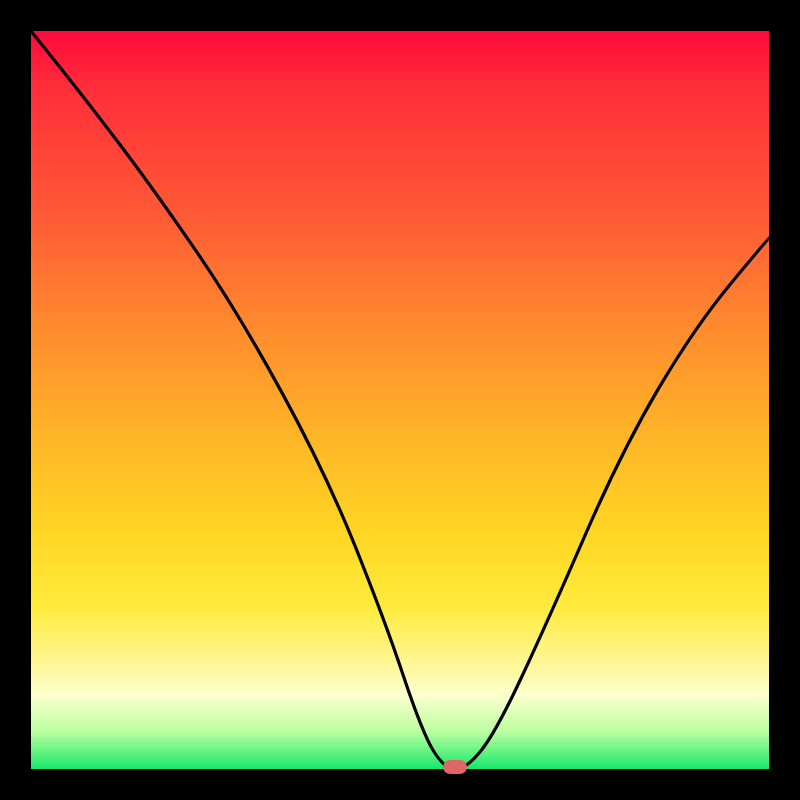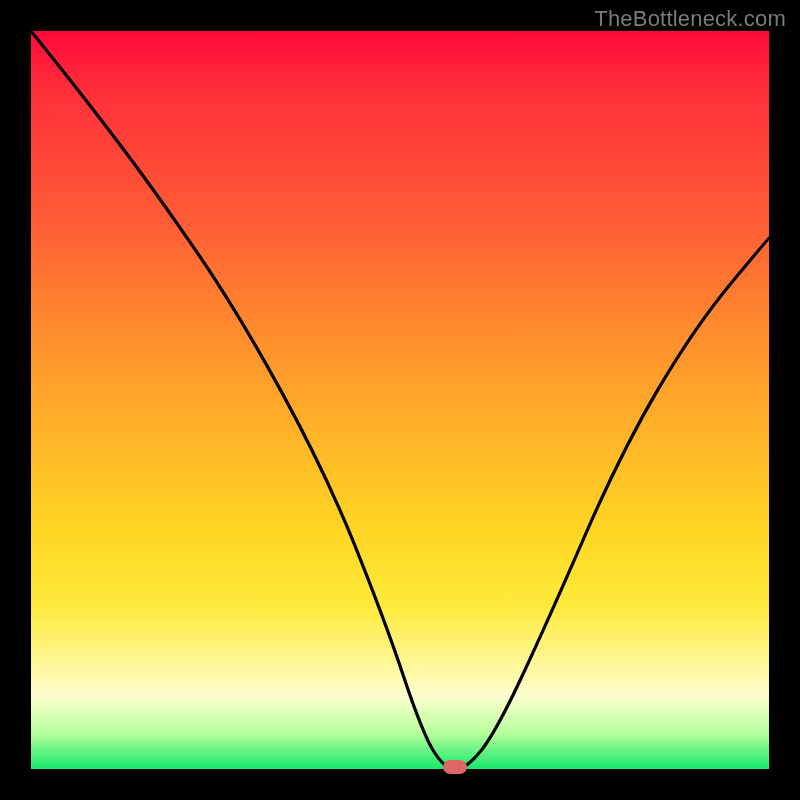--- a/index.html
+++ b/index.html
@@ -74,15 +74,14 @@
 
     <svg class="curve" viewBox="0 0 738 738" preserveAspectRatio="none">
 
       <path id="curve-path" d="M 0 0 Q 0 0 29.52 36.89999999999998 Q 59.04 73.79999999999995 92.25 118.07999999999998 Q 125.46000000000001 162.36 166.05 221.4 Q 206.64000000000001 280.44 250.92000000000002 361.62 Q 295.2 442.8 324.72 516.6 Q 354.24 590.4 372.69000000000005 645.75 Q 391.14000000000004 701.1 402.21000000000004 719.55 Q 413.28000000000003 738 424.35 738 Q 435.41999999999996 738 450.17999999999995 719.55 Q 464.94 701.1 490.77 645.75 Q 516.6 590.4 553.5 505.53 Q 590.4 420.66 627.3 357.93 Q 664.2 295.2 701.1 250.92 T 738 206.64" fill="none" stroke="#000" stroke-width="3.2" stroke-linejoin="round" stroke-linecap="round"></path>
     </svg>
 
     <div class="marker" id="min-marker" style="left: 412.35px; top: 729px;"></div>
 
   </div>
 
-  <div class="watermark">TheBottleneck.com</div>
 
 </div>
 
 </body></html>

